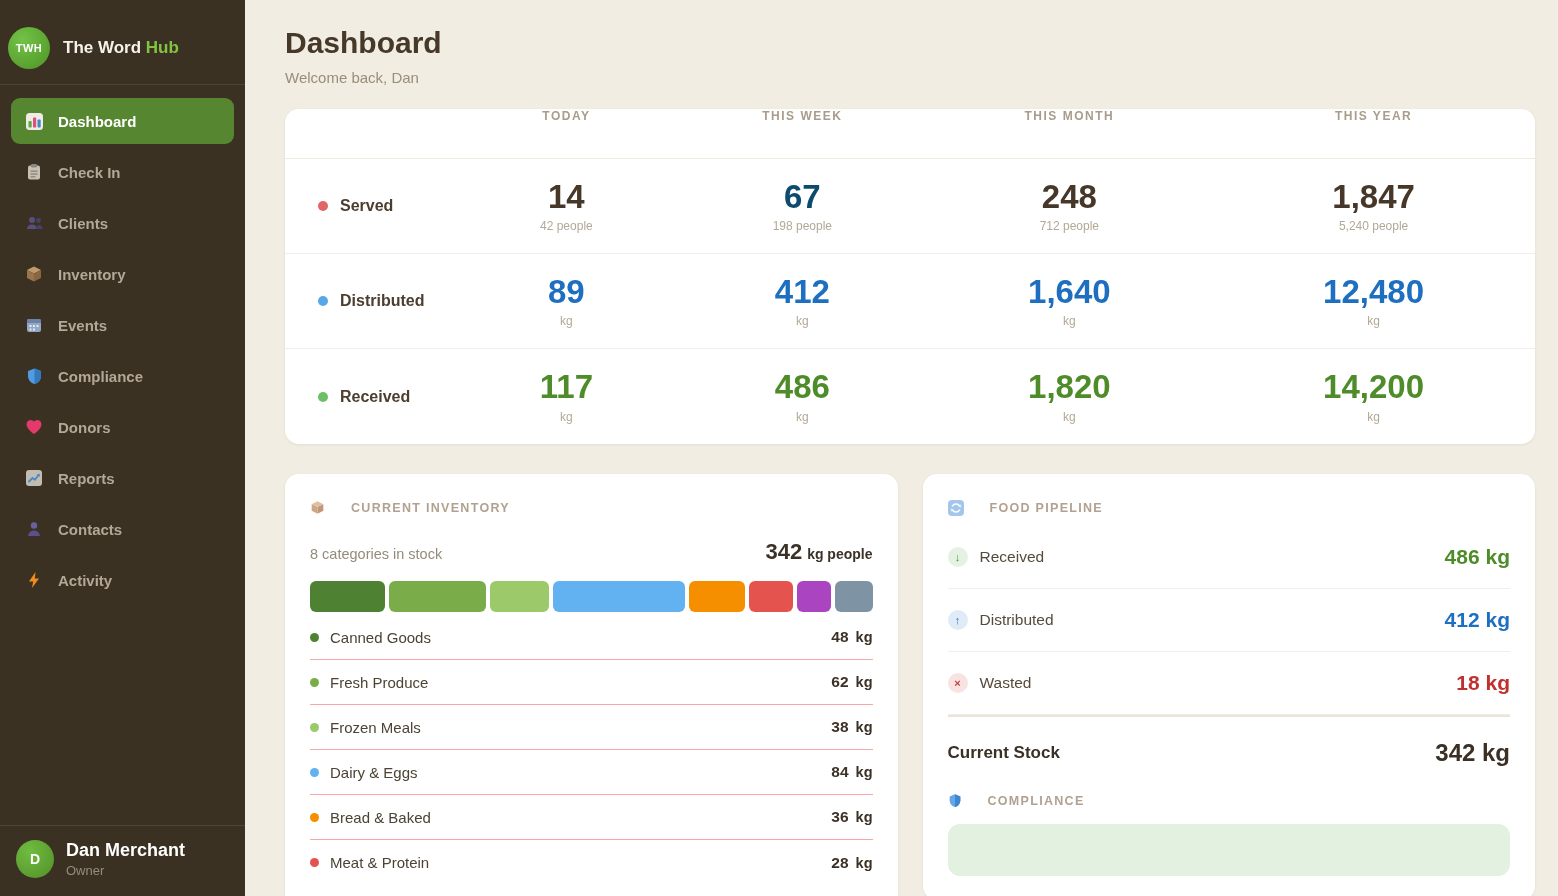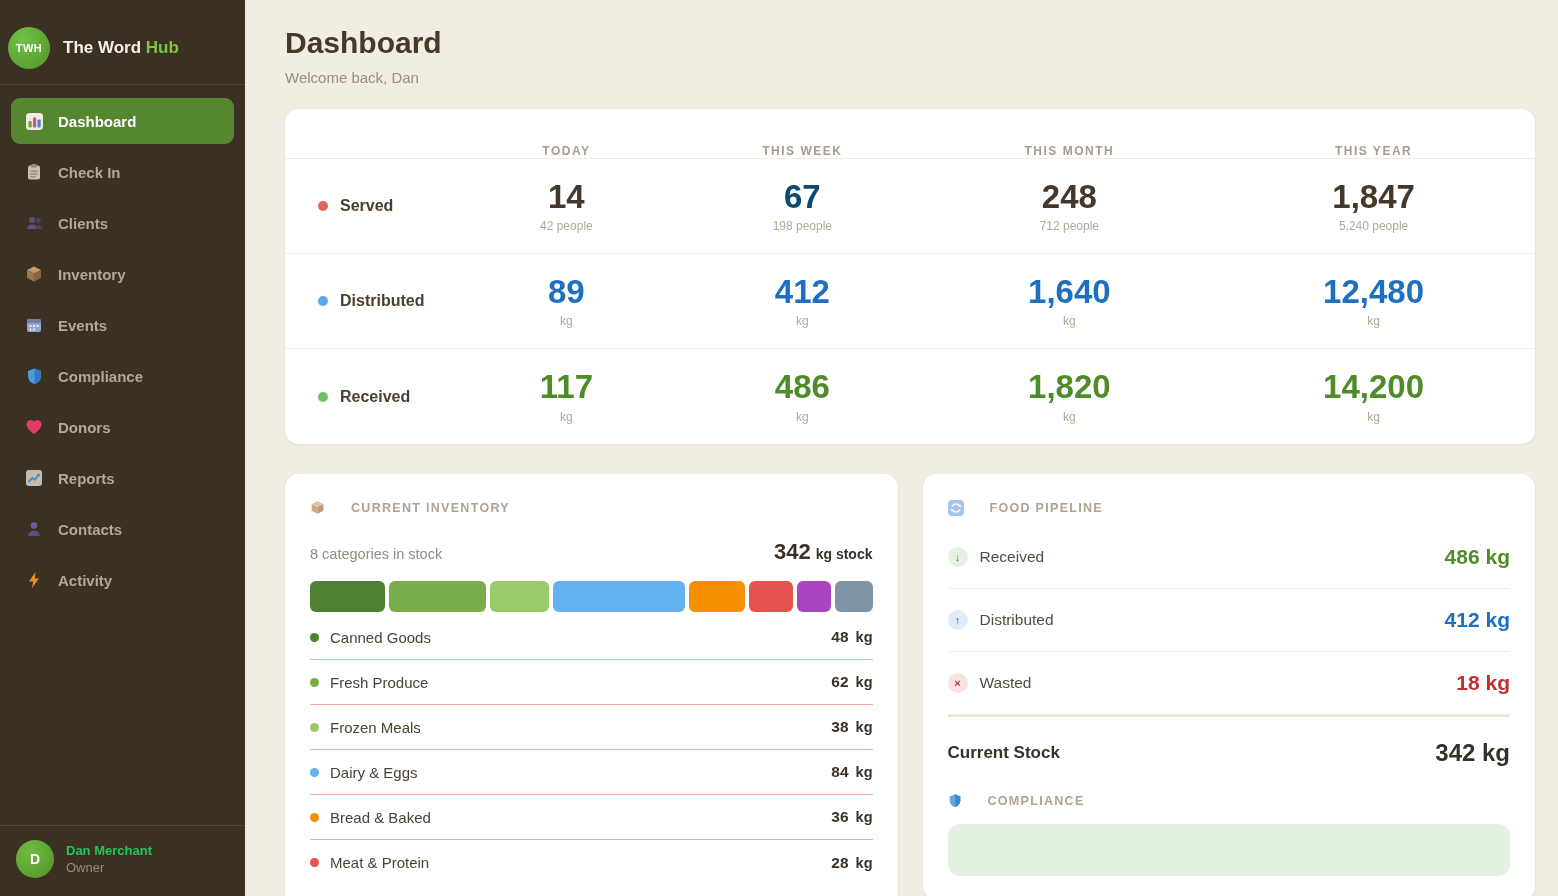--- a/index.html
+++ b/index.html
@@ -36,35 +36,35 @@
   .user-row {
     margin-top:auto; border-top:1px solid rgba(255,255,255,.1);
     padding:14px 16px 18px; display:flex; align-items:center; gap:12px;
   }
   .avatar {
     width:38px; height:38px; border-radius:50%;
     background:radial-gradient(circle at 35% 30%, #6fbc41, #539028);
     display:flex; align-items:center; justify-content:center;
     font-size:14px; font-weight:bold; color:#fff;
   }
-  .user-name { font-size:13px; font-weight:600; color:#22c55e; }
+  .user-name { font-size:18px; font-weight:600; color:#ffffff; }
   .user-role { font-size:13px; color:#988b79; margin-top:2px; }
 
   
   .main { flex:1; padding:26px 23px 0 40px; overflow:hidden; }
   .page-title { font-size:30px; font-weight:800; color:#463929; }
   .page-subtitle { font-size:15px; color:#9a8d79; margin-top:9px; }
 
   .card {
     background:#fff; border-radius:14px;
     box-shadow:0 1px 3px rgba(70,57,41,.08);
   }
   
   .stats-card { margin-top:23px; overflow:hidden; }
-  .stats-head { display:flex; height:50px; align-items:flex-end; border-bottom:1px solid #f0ebe1; }
+  .stats-head { display:flex; height:50px; align-items:flex-start; border-bottom:1px solid #f0ebe1; }
   .stats-row  { display:flex; height:95px; align-items:center; border-bottom:1px solid #f3eee5; }
   .stats-row:last-child { border-bottom:none; }
   .c-label { width:13%; padding-left:25px; display:flex; align-items:center; gap:12px;margin-left:8px; }
   .c0 { width:18%; } .c1 { width:20%; } .c2 { width:23%; } .c3 { width:26%; }
   .col-h { font-size:12px; font-weight:700; letter-spacing:1.5px; color:#a89c8c; text-align:center; }
   .row-label { font-size:16px; font-weight:700; color:#4c3e2e; }
   .dot { width:10px; height:10px; border-radius:50%; flex-shrink:0; }
   .stat-cell { text-align:center; }
   .stat-big { font-size:33px; font-weight:800; line-height:1.1; }
   .stat-sub { font-size:12px; color:#b3a896; margin-top:4px; }
@@ -322,21 +322,21 @@
               <polygon points="2,5 9,8.5 9,16.5 2,13" fill="#cfa684"></polygon>
               <polygon points="16,5 9,8.5 9,16.5 16,13" fill="#c1977a"></polygon>
             </svg>
         </span>
         <span>CURRENT INVENTORY</span>
       </div>
 
       <div class="stock-row">
         <span class="stock-count">8 categories in stock</span>
         <span>
-          <span class="stock-total-num">342</span><span class="stock-total-unit">kg stock</span>
+          <span class="stock-total-num">342</span><span class="stock-total-unit">kg people</span>
         </span>
       </div>
 
       <div class="inv-bar">
         <span class="seg" style="background: rgb(78, 129, 50); flex-grow: 48;"></span>
         <span class="seg" style="background: rgb(122, 172, 74); flex-grow: 62;"></span>
         <span class="seg" style="background: rgb(156, 201, 106); flex-grow: 38;"></span>
         <span class="seg" style="background: rgb(98, 177, 240); flex-grow: 84;"></span>
         <span class="seg" style="background: rgb(246, 143, 0); flex-grow: 36;"></span>
         <span class="seg" style="background: rgb(229, 83, 79); flex-grow: 28;"></span>

